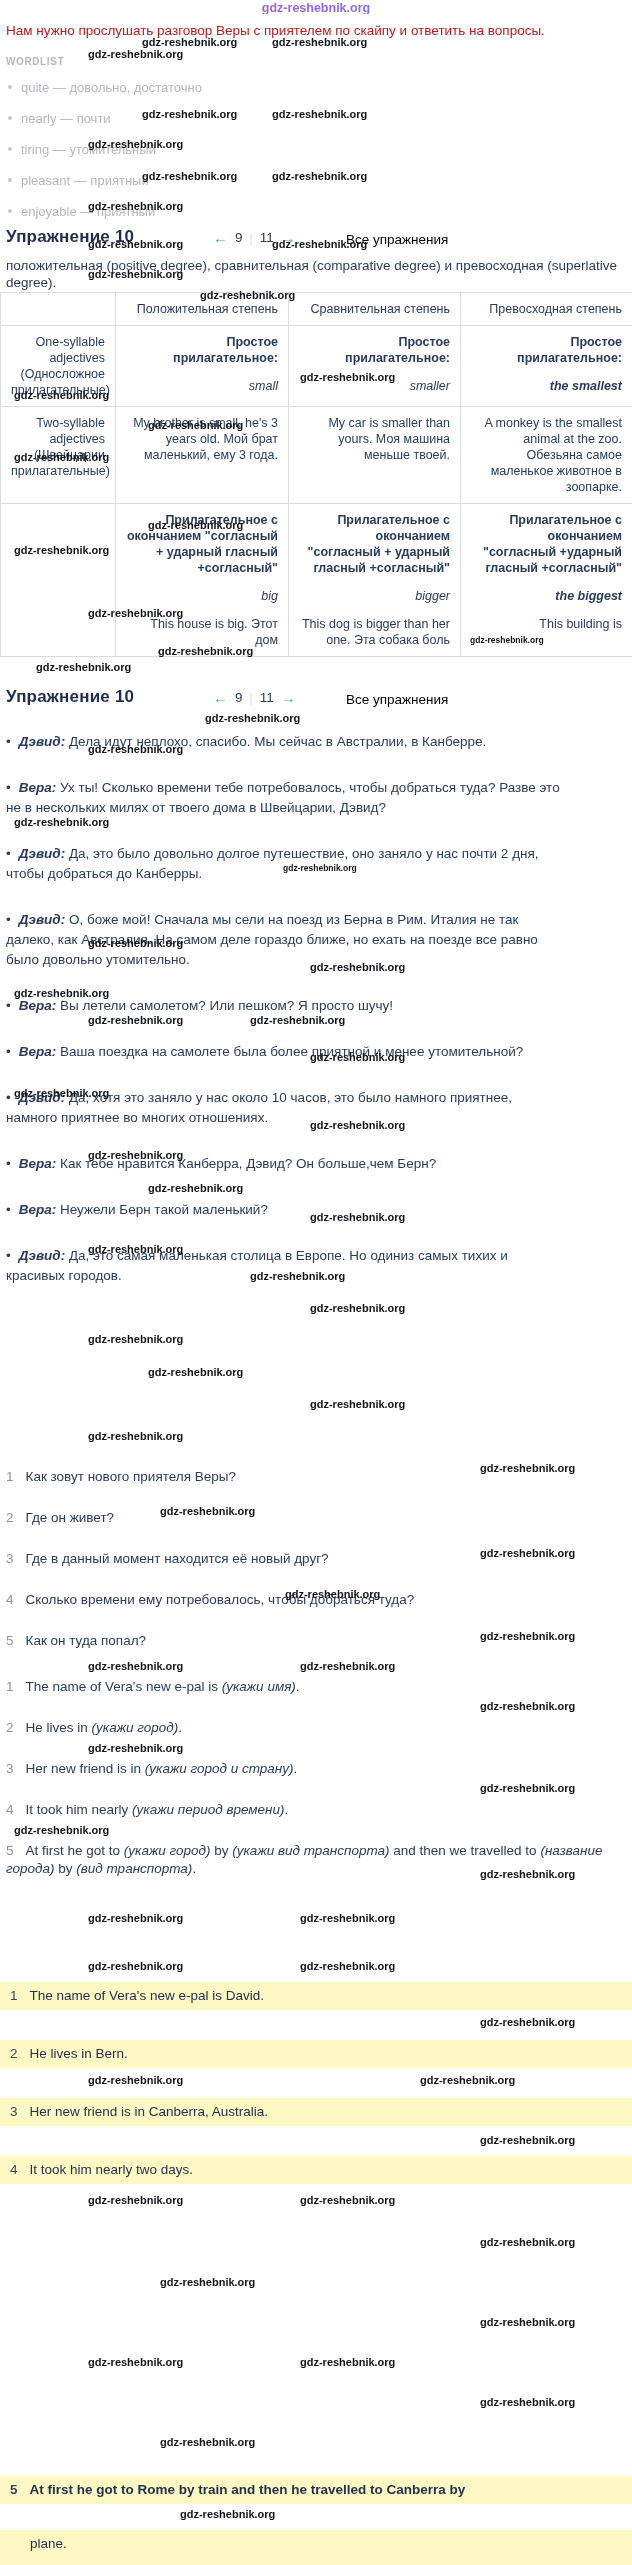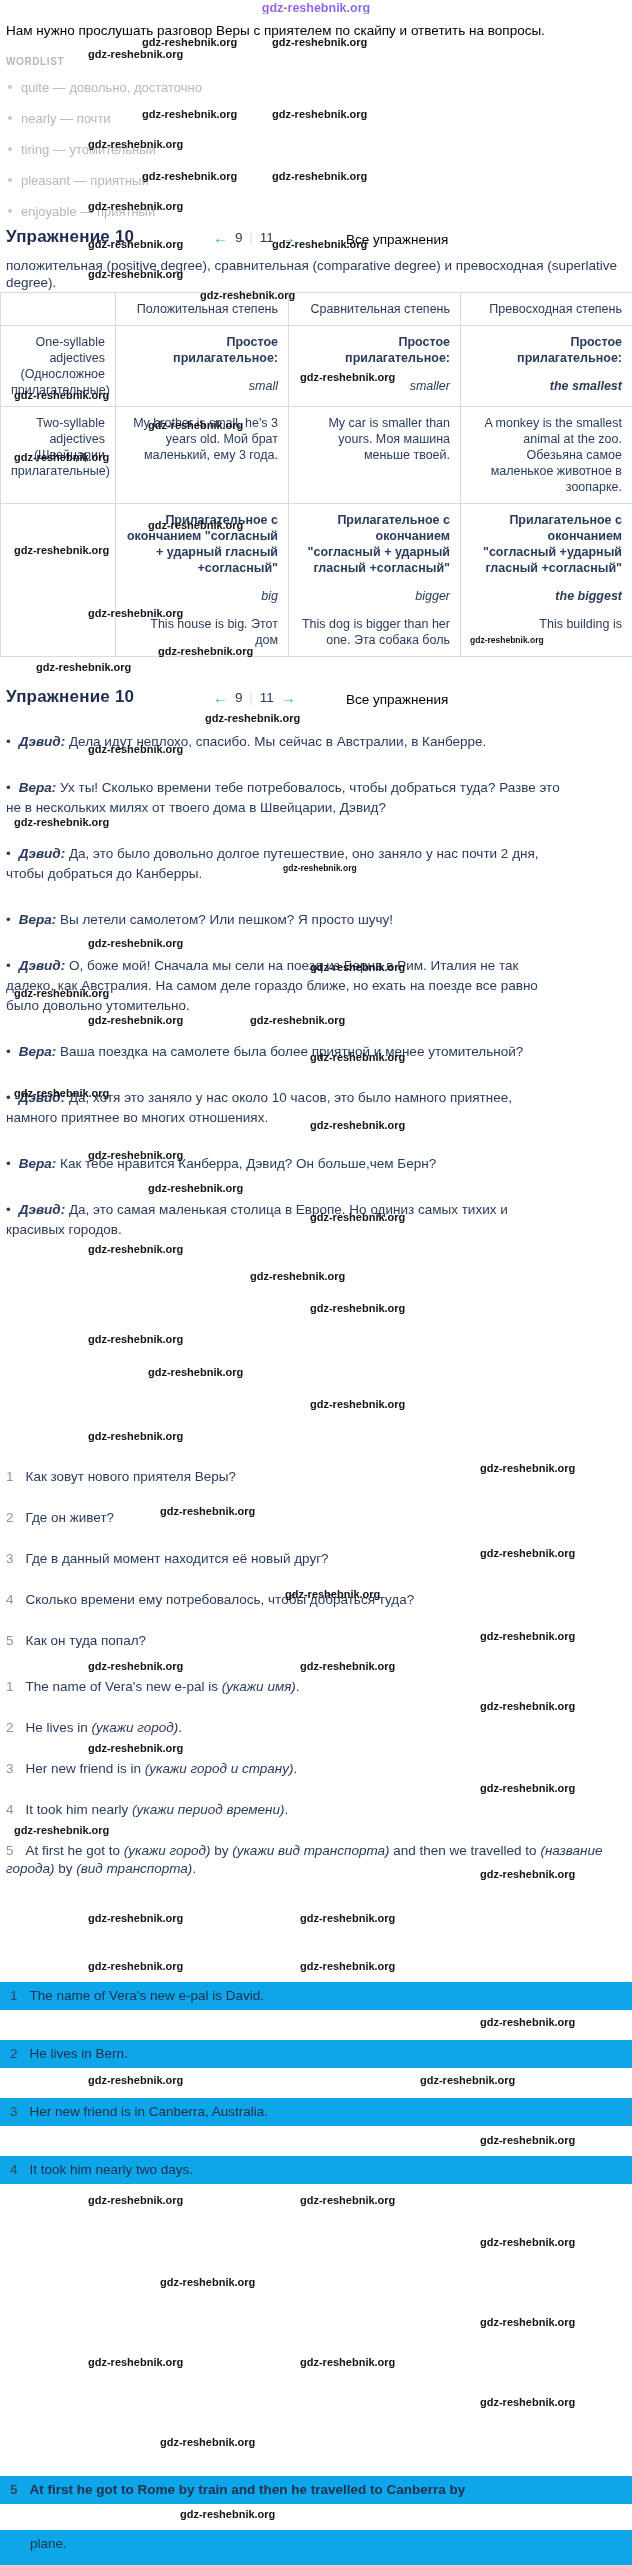--- a/index.html
+++ b/index.html
@@ -7,21 +7,21 @@
   .page{position:relative;width:632px;height:2565px;overflow:hidden;background:#fff;color:#2a3b5c;}
 
   
   .wm{position:absolute;font-size:11px;font-weight:700;color:#111418;white-space:nowrap;line-height:12px;z-index:6;}
   .wm-sm{font-size:8.5px;line-height:9px;}
   .wm-top{left:0;width:632px;text-align:center;font-size:12.5px;
     background:linear-gradient(90deg,#f2568c,#8a64e8,#4e8cf0);
     -webkit-background-clip:text;background-clip:text;color:transparent;}
   .wm-layer{position:absolute;left:0;top:0;width:632px;height:2565px;pointer-events:none;}
 
-  .intro{position:absolute;top:22px;left:6px;width:606px;font-size:13.5px;line-height:17px;color:#000000;margin:0;}
+  .intro{position:absolute;top:22px;left:6px;width:606px;font-size:13.5px;line-height:17px;color:#b91c1c;margin:0;}
   .wordlist-title{position:absolute;top:56px;left:6px;font-size:10px;font-weight:700;letter-spacing:.6px;color:#b3b8bf;}
   .wordlist{position:absolute;top:80px;left:8px;width:600px;}
   .wl-item{height:31px;font-size:13px;color:#b3b8bf;}
   .wl-dot{display:inline-block;width:4px;height:4px;border-radius:50%;background:#c6cad0;vertical-align:3px;margin-right:9px;}
 
   .ex-header{position:absolute;left:6px;width:620px;height:22px;}
   .h1{top:227px}.h2{top:687px}
   .ex-title{font-size:17px;font-weight:700;color:#1e2d50;letter-spacing:.2px;}
   .ex-nav{position:absolute;left:207px;top:3px;display:flex;gap:7px;align-items:center;font-size:13.5px;}
   .nav-arrow{color:#3aa9c9;font-size:15px;line-height:15px;cursor:pointer;}
@@ -45,21 +45,21 @@
   .dialogue{position:absolute;top:732px;left:6px;width:560px;font-size:13.5px;}
   .dlg{margin:0 0 26px 0;line-height:20px;}
   .dlg-bullet{margin-right:8px;}
   .dlg-speaker{font-weight:700;font-style:italic;}
 
   .questions{position:absolute;top:1468px;left:6px;width:600px;}
   .tasks{position:absolute;top:1678px;left:6px;width:608px;}
   .qitem{margin:0 0 23px 0;font-size:13.5px;line-height:18px;color:#2a3b5c;}
   .qnum{color:#8b95a5;margin-right:12px;}
 
-  .band{position:absolute;left:0;width:632px;background:#0ea5e9;padding:5px 10px 6px 10px;
+  .band{position:absolute;left:0;width:632px;background:#fef9c3;padding:5px 10px 6px 10px;
     font-size:13.5px;line-height:17px;color:#22324f;box-sizing:border-box;min-height:27px;}
   .anum{margin-right:12px;color:#33465e;}
   .band-cont{padding-left:30px;}
   .band-last{height:35px;}
 </style>
 </head>
 <body>
 
 <div class="page">
 
@@ -163,25 +163,26 @@
       <span class="nav-num">11</span>
       <span class="nav-arrow">→</span>
     </span>
     <span class="ex-all">Все упражнения</span>
   </div>
 
   <div class="dialogue">
       <p class="dlg"><span class="dlg-bullet">•</span><span class="dlg-speaker">Дэвид:</span> <span>Дела идут неплохо, спасибо. Мы сейчас в Австралии, в Канберре.</span></p>
       <p class="dlg"><span class="dlg-bullet">•</span><span class="dlg-speaker">Вера:</span> <span>Ух ты! Сколько времени тебе потребовалось, чтобы добраться туда? Разве это не в нескольких милях от твоего дома в Швейцарии, Дэвид?</span></p>
       <p class="dlg"><span class="dlg-bullet">•</span><span class="dlg-speaker">Дэвид:</span> <span>Да, это было довольно долгое путешествие, оно заняло у нас почти 2 дня, чтобы добраться до Канберры.</span></p>
+      <p class="dlg"><span class="dlg-bullet">•</span><span class="dlg-speaker">Дэвид:</span> <span>О, боже мой! Сначала мы сели на поезд из Берна в Рим. Италия не так далеко, как Австралия. На самом деле гораздо ближе, но ехать на поезде все равно было довольно утомительно.</span></p>
       <p class="dlg"><span class="dlg-bullet">•</span><span class="dlg-speaker">Вера:</span> <span>Вы летели самолетом? Или пешком? Я просто шучу!</span></p>
-      <p class="dlg"><span class="dlg-bullet">•</span><span class="dlg-speaker">Дэвид:</span> <span>О, боже мой! Сначала мы сели на поезд из Берна в Рим. Италия не так далеко, как Австралия. На самом деле гораздо ближе, но ехать на поезде все равно было довольно утомительно.</span></p>
       <p class="dlg"><span class="dlg-bullet">•</span><span class="dlg-speaker">Вера:</span> <span>Ваша поездка на самолете была более приятной и менее утомительной?</span></p>
       <p class="dlg"><span class="dlg-bullet">•</span><span class="dlg-speaker">Дэвид:</span> <span>Да, хотя это заняло у нас около 10 часов, это было намного приятнее, намного приятнее во многих отношениях.</span></p>
       <p class="dlg"><span class="dlg-bullet">•</span><span class="dlg-speaker">Вера:</span> <span>Как тебе нравится Канберра, Дэвид? Он больше,чем Берн?</span></p>
+      <p class="dlg"><span class="dlg-bullet">•</span><span class="dlg-speaker">Вера:</span> <span>Неужели Берн такой маленький?</span></p>
       <p class="dlg"><span class="dlg-bullet">•</span><span class="dlg-speaker">Дэвид:</span> <span>Да, это самая маленькая столица в Европе. Но одиниз самых тихих и красивых городов.</span></p>
     </div>
   <div class="questions">
       <p class="qitem"><span class="qnum">1</span><span>Как зовут нового приятеля Веры?</span></p>
       <p class="qitem"><span class="qnum">2</span><span>Где он живет?</span></p>
       <p class="qitem"><span class="qnum">3</span><span>Где в данный момент находится её новый друг?</span></p>
       <p class="qitem"><span class="qnum">4</span><span>Сколько времени ему потребовалось, чтобы добраться туда?</span></p>
       <p class="qitem"><span class="qnum">5</span><span>Как он туда попал?</span></p>
     </div>
   <div class="tasks">

